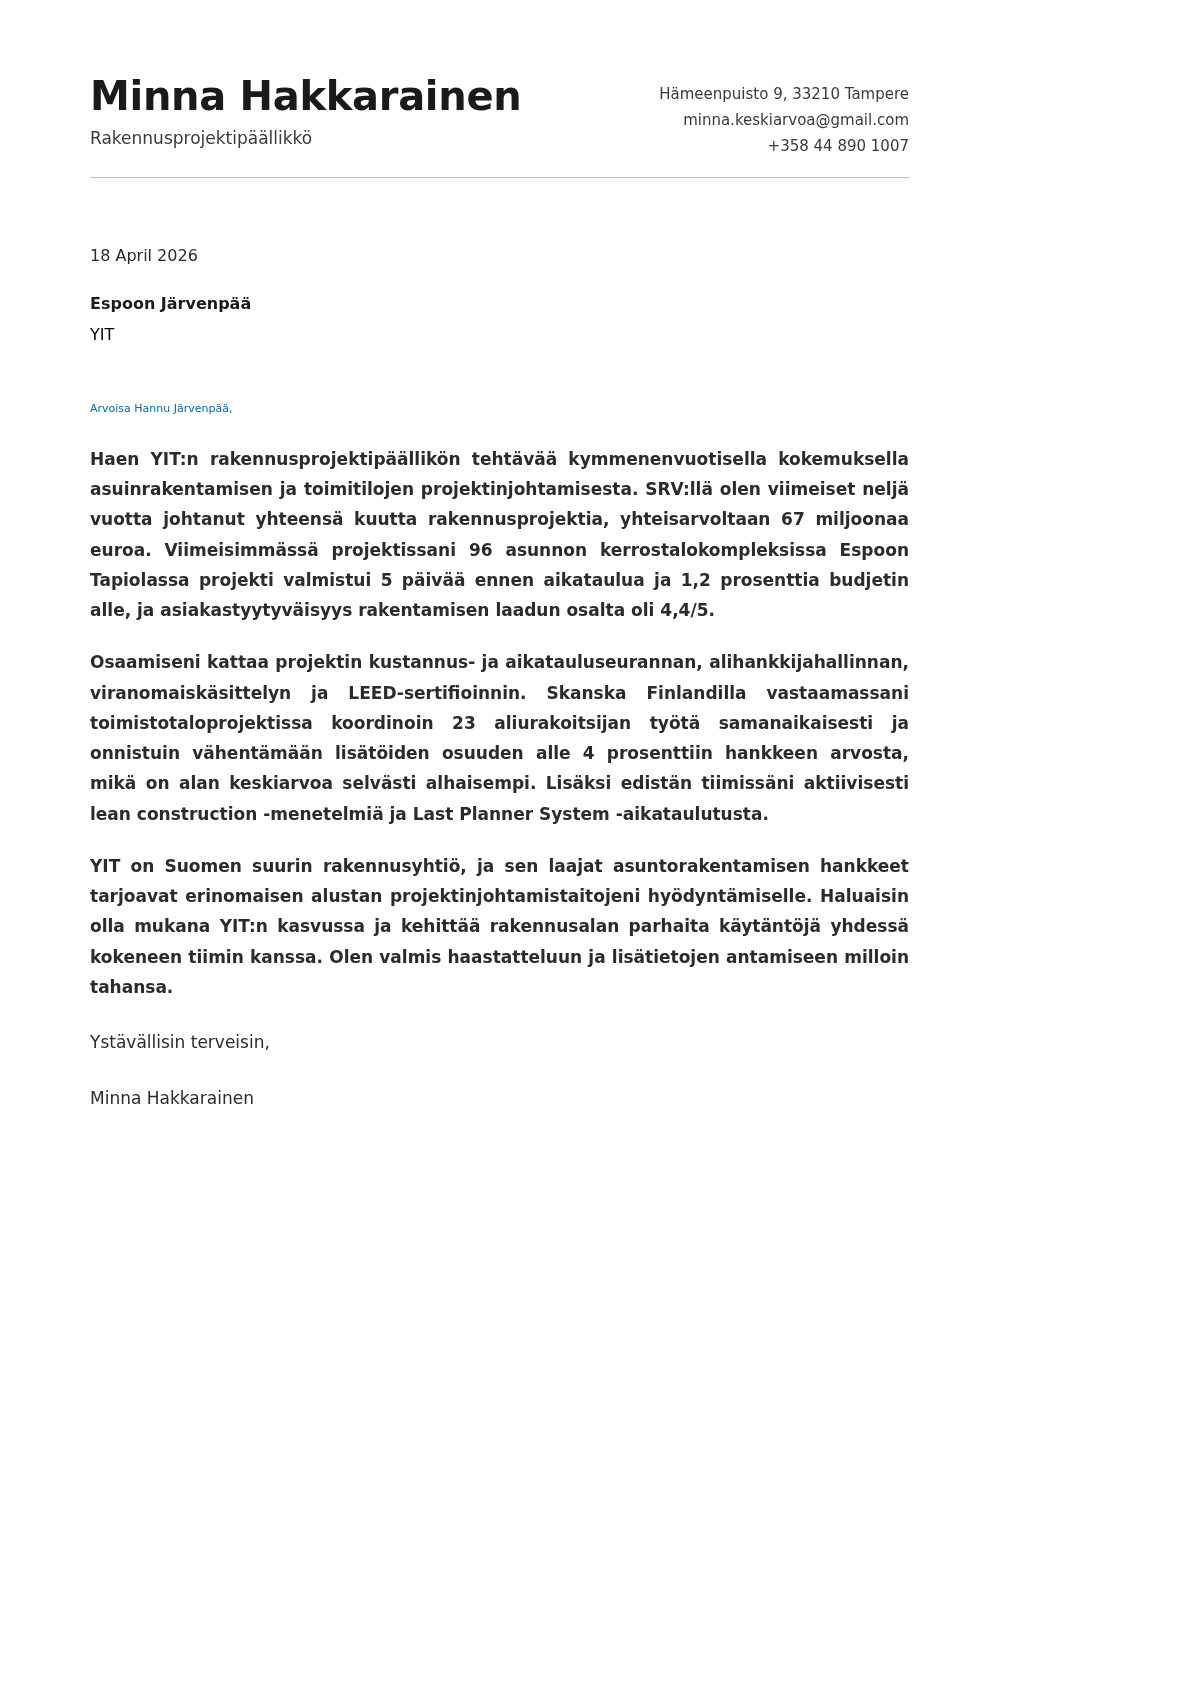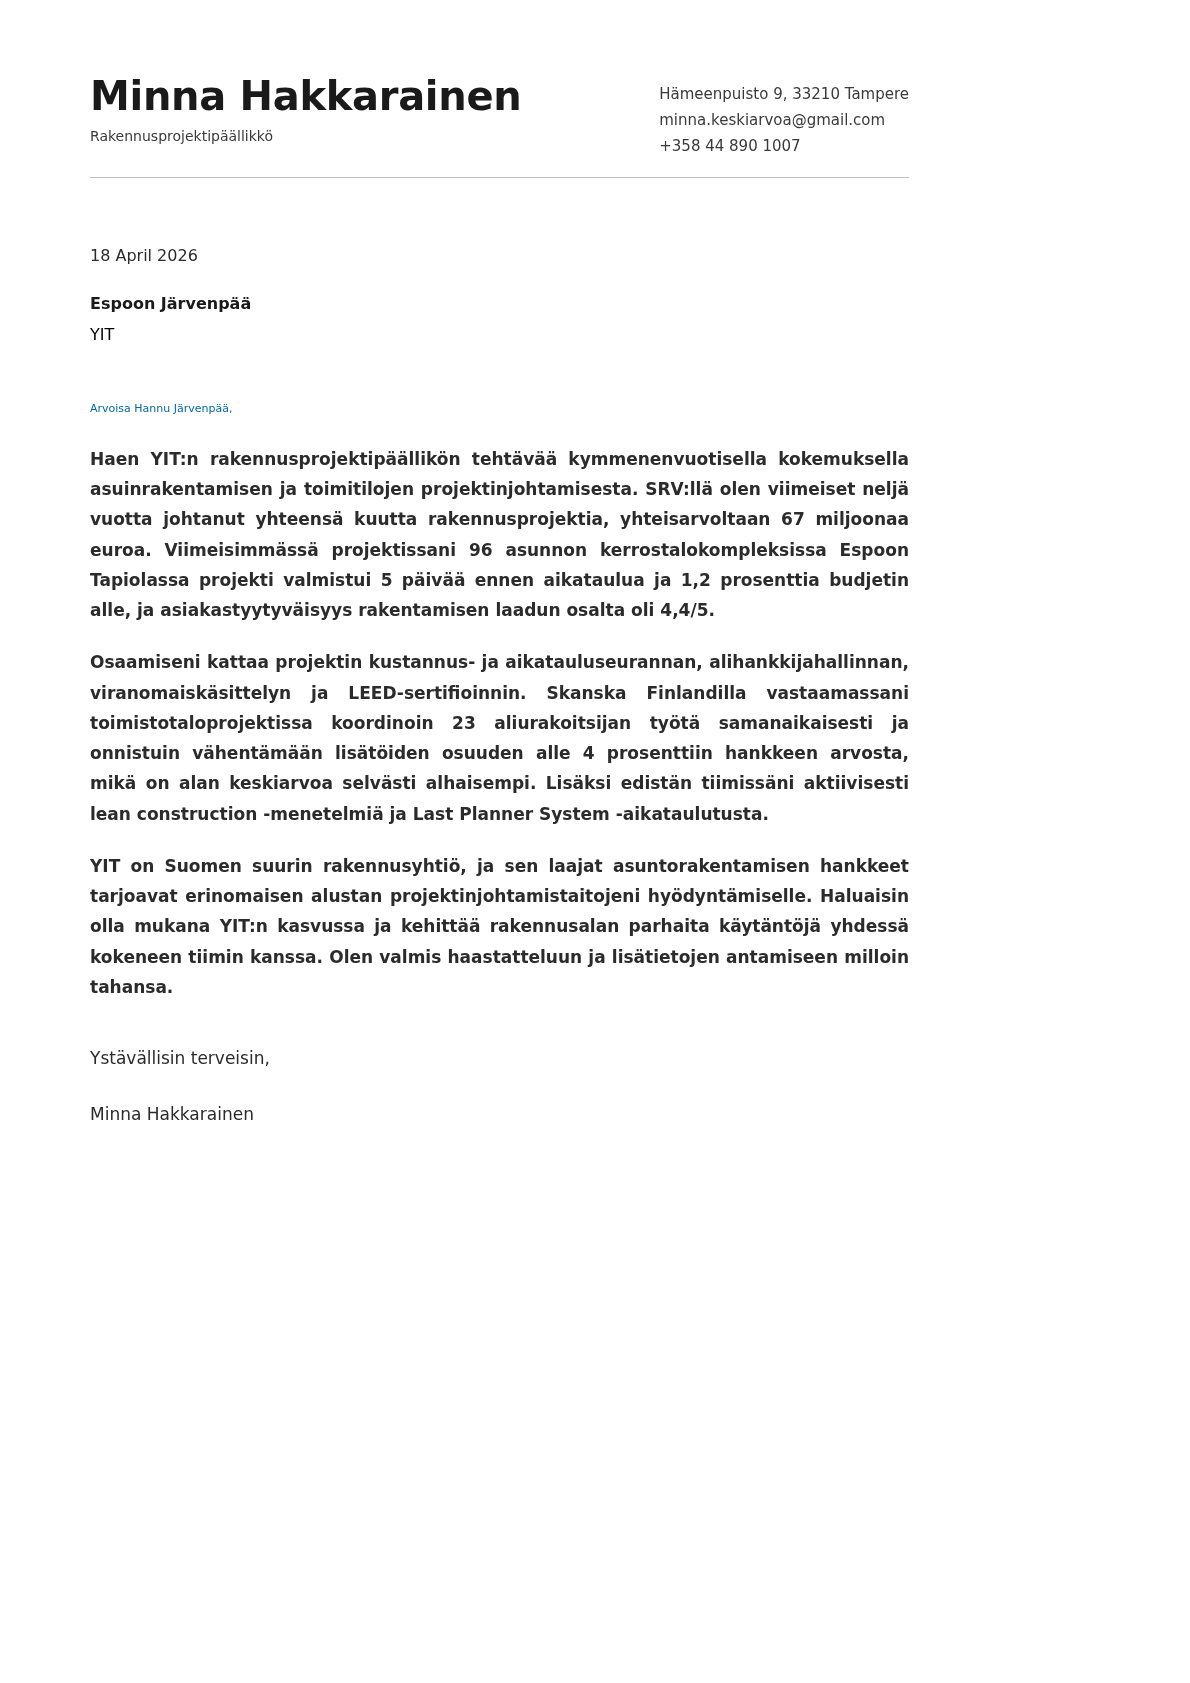--- a/index.html
+++ b/index.html
@@ -36,28 +36,29 @@
   .name {
     font-size: 40px;
     font-weight: 700;
     letter-spacing: -0.3px;
     color: #1a1a1a;
     line-height: 1.12;
     margin: 0;
     white-space: nowrap;
   }
   .job-title {
-    font-size: 14px;
+    font-size: 17px;
     font-weight: 400;
     color: #3a3a3a;
     line-height: 1.4;
     margin-top: 8px;
   }
   .contact {
     flex: 0 0 auto;
+    text-align: right;
     padding-top: 10px;
   }
   .contact-line {
     font-size: 15px;
     line-height: 1.72;
     color: #3a3a3a;
     white-space: nowrap;
   }
   .rule {
     border: 0;
@@ -101,21 +102,21 @@
     color: #2b2b2b;
     text-align: justify;
     text-justify: inter-word;
     margin: 0 0 22px 0;
     font-weight: bold;
   }
   .closing {
     font-size: 17px;
     color: #2b2b2b;
     line-height: 1.5;
-    margin-top: 44px;
+    margin-top: 28px;
   }
   .signature {
     font-size: 17px;
     color: #2b2b2b;
     line-height: 1.5;
     margin-top: 30px;
   }
 </style>
 </head>
 <body>

